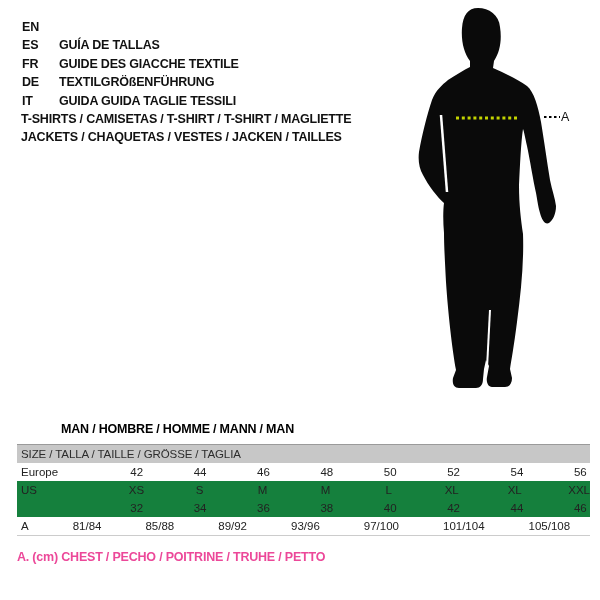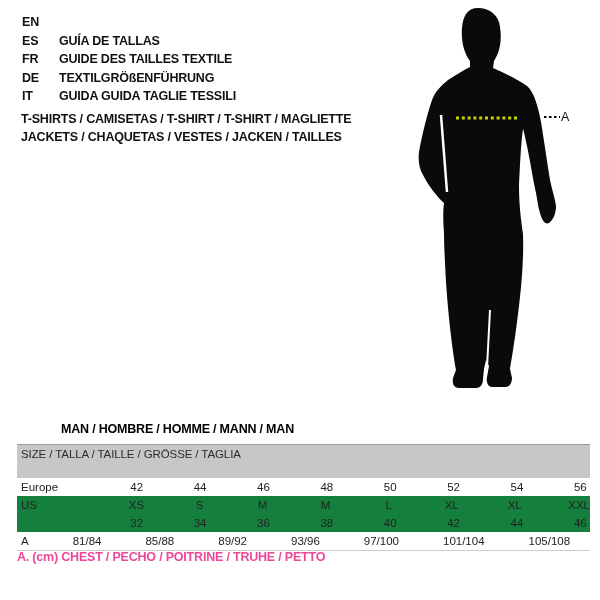--- a/index.html
+++ b/index.html
@@ -2,37 +2,37 @@
 <html><head>
 <meta charset="utf-8">
 <style>
   html,body{margin:0;padding:0;background:#fff;}
   .canvas{
     position:relative;width:600px;height:600px;background:#ffffff;
     font-family:"Liberation Sans",sans-serif;color:#1a1a1a;overflow:hidden;
   }
   
   .lang-list{position:absolute;top:15px;left:22px;}
-  .lang-row{display:flex;height:18.6px;align-items:flex-start;}
+  .lang-row{display:flex;height:18.6px;align-items:flex-end;}
   .lang-code{width:37px;font-weight:bold;font-size:12.5px;letter-spacing:-0.2px;color:#111;}
   .lang-text{font-weight:bold;font-size:12.5px;letter-spacing:-0.2px;color:#111;white-space:nowrap;}
   
   .garments{position:absolute;top:111px;left:21px;font-weight:bold;font-size:12.5px;
     line-height:17.5px;letter-spacing:-0.2px;color:#111;white-space:nowrap;}
   
   .figure-svg{position:absolute;left:0;top:0;width:600px;height:600px;}
   .measure-label{position:absolute;left:561px;top:110px;font-size:12.5px;color:#111;}
   
   .section-title{position:absolute;top:422px;left:17px;font-weight:bold;font-size:12.5px;
     letter-spacing:-0.2px;color:#000000;padding-left:44px;}
   
   .size-table{position:absolute;top:444px;left:17px;width:573px;
     border-top:1px solid #9a9a9a;border-bottom:1px solid #cccccc;
     font-size:11.5px;color:#222;}
-  .t-header{height:33px;line-height:18px;background:#c7c7c7;padding-left:4px;
+  .t-header{height:18px;line-height:18px;background:#c7c7c7;padding-left:4px;
     color:#2d2d2d;letter-spacing:-0.1px;}
   .t-row{display:flex;height:18px;line-height:18px;gap:44px;}
   .t-row.shaded{background:#15803d;}
   .t-label{width:62px;padding-left:4px;}
   .t-cell{flex:1;text-align:center;}
   
   .footnote{position:absolute;top:550px;left:17px;font-weight:bold;font-size:12.5px;
     letter-spacing:-0.2px;color:#ec4899;}
 </style>
 </head>
@@ -43,21 +43,21 @@
   <div class="lang-list">
     <div class="lang-row">
       <span class="lang-code">EN</span>
     </div>
     <div class="lang-row">
       <span class="lang-code">ES</span>
       <span class="lang-text">GUÍA DE TALLAS</span>
     </div>
     <div class="lang-row">
       <span class="lang-code">FR</span>
-      <span class="lang-text">GUIDE DES TAILLES TEXTILE</span>
+      <span class="lang-text">GUIDE DES GIACCHE TEXTILE</span>
     </div>
     <div class="lang-row">
       <span class="lang-code">DE</span>
       <span class="lang-text">TEXTILGRÖßENFÜHRUNG</span>
     </div>
     <div class="lang-row">
       <span class="lang-code">IT</span>
       <span class="lang-text">GUIDA GUIDA TAGLIE TESSILI</span>
     </div>
   </div>

